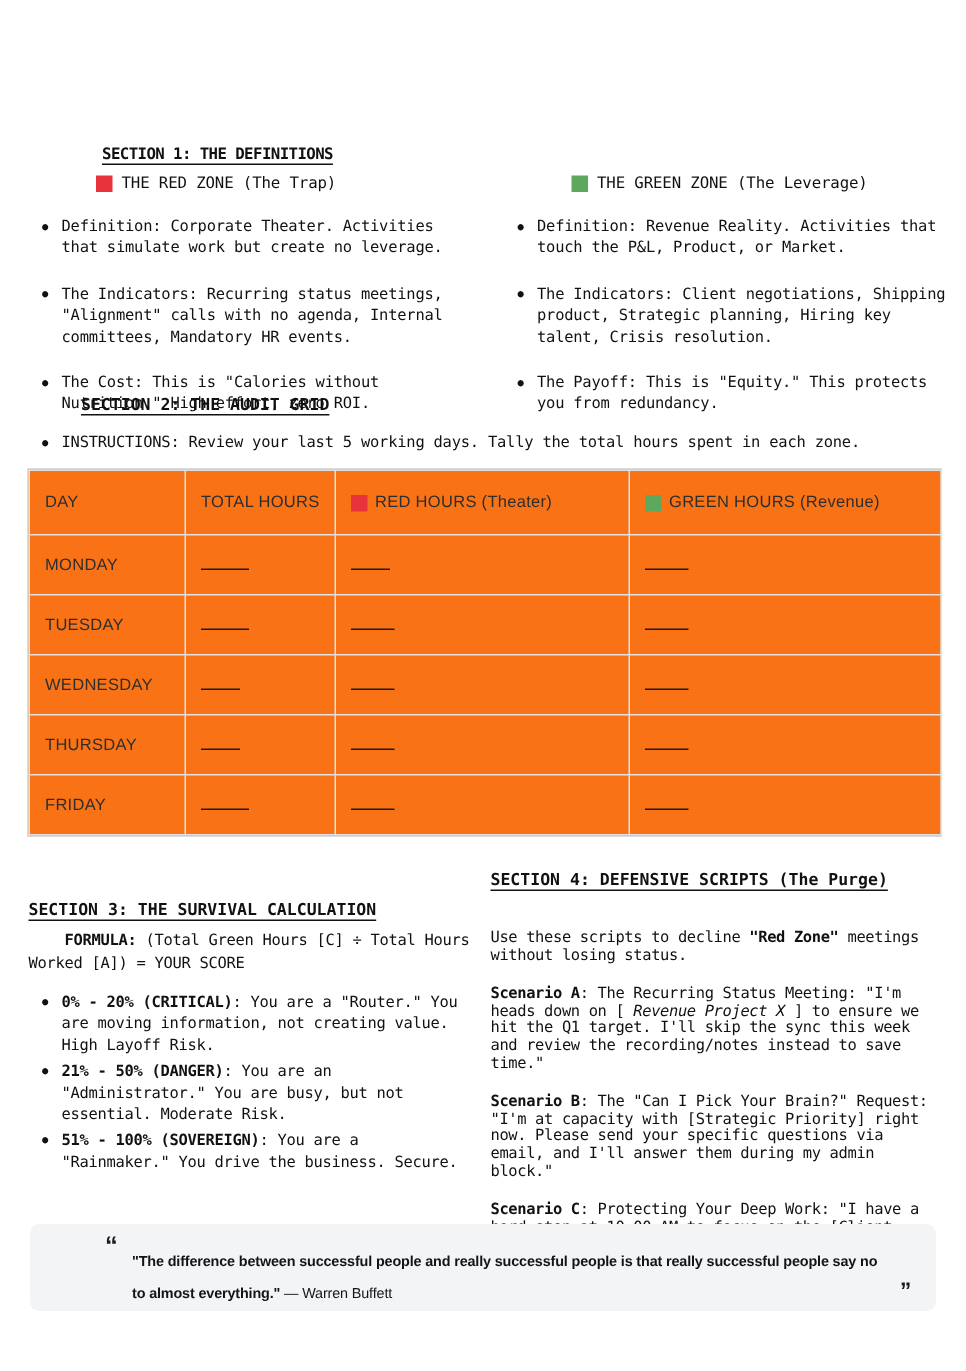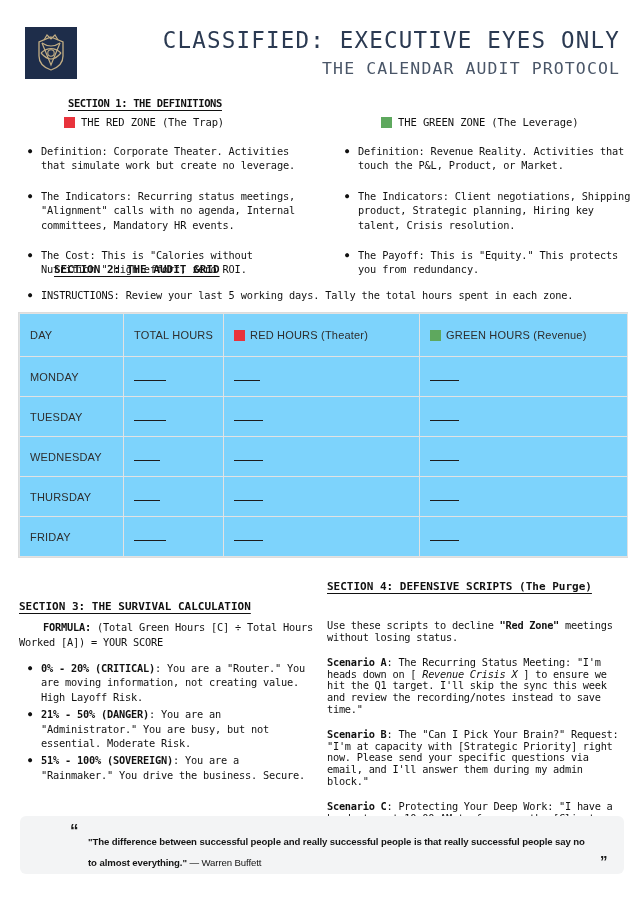--- a/index.html
+++ b/index.html
@@ -79,21 +79,21 @@
   }
   .instructions:before{
     content:"\25CF"; position:absolute; left:-13px; top:0;
     font-size:7px; line-height:14px;
   }
   .grid{
     position:absolute; left:18px; top:312px;
     width:608px;
     border:1px solid #dcdcdc;
     border-collapse:collapse;
-    background:#7dd3fc;
+    background:#f97316;
   }
   .grid table{ border-collapse:collapse; width:608px; table-layout:fixed; }
   .grid col.c1{ width:104px; }
   .grid col.c2{ width:100px; }
   .grid col.c3{ width:196px; }
   .grid col.c4{ width:208px; }
   .grid td, .grid th{
     border:1px solid #e2e2e2;
     padding:0 10px;
     height:39px;
@@ -183,39 +183,20 @@
     font-family:"Liberation Sans", sans-serif;
     font-weight:bold; font-size:15px; color:#1a1a1a;
     letter-spacing:-1px;
   }
 </style>
 </head>
 <body>
 
 <div class="page">
 
-  <div class="header">
-    <div class="logo">
-      <span>
-        <svg width="38" height="40" viewBox="0 0 38 40" fill="none">
-          <path d="M19 4 L31 9 L31 23 C31 31 25 35 19 37 C13 35 7 31 7 23 L7 9 Z" stroke="#c3ae84" stroke-width="1.3" fill="none"></path>
-          <path d="M10 10 L19 32 L28 10" stroke="#c3ae84" stroke-width="1.2" fill="none"></path>
-          <path d="M10 10 C16 14 22 14 28 10" stroke="#c3ae84" stroke-width="1.2" fill="none"></path>
-          <path d="M9 20 C16 14 22 14 29 20" stroke="#c3ae84" stroke-width="1.2" fill="none"></path>
-          <path d="M9 20 C16 28 22 28 29 20" stroke="#c3ae84" stroke-width="1.2" fill="none"></path>
-          <path d="M12 7 L15 2 L19 6 L23 2 L26 7" stroke="#c3ae84" stroke-width="1.2" fill="none"></path>
-          <circle cx="19" cy="20" r="3.2" stroke="#c3ae84" stroke-width="1.1" fill="none"></circle>
-        </svg>
-      </span>
-    </div>
-    <div class="titles">
-      <div class="title-main">CLASSIFIED: EXECUTIVE EYES ONLY</div>
-      <div class="title-sub">THE CALENDAR AUDIT PROTOCOL</div>
-    </div>
-  </div>
 
   <div class="sec-head sec1-head">SECTION 1: THE DEFINITIONS</div>
 
   <div class="zone-col zone-left">
     <div class="zone-title-row">
       <span class="swatch" style="background:#e8333c"></span>
       <span class="zone-title">THE RED ZONE (The Trap)</span>
     </div>
     <ul class="zone-list">
       <li>Definition: Corporate Theater. Activities that simulate work but create no leverage.</li>
@@ -325,21 +306,21 @@
       </li>
     </ul>
   </div>
 
   <div class="sec-head sec4-head">SECTION 4: DEFENSIVE SCRIPTS (The Purge)</div>
   <div class="sec4">
     <div class="s4-intro">
       <span>Use these scripts to decline </span><b>"Red Zone"</b><span> meetings without losing status.</span>
     </div>
     <div class="scenario">
-      <b>Scenario A</b><span>: The Recurring Status Meeting: "I'm heads down on [ </span><i>Revenue Crisis X</i><span> ] to ensure we hit the Q1 target. I'll skip the sync this week and review the recording/notes instead to save time."</span>
+      <b>Scenario A</b><span>: The Recurring Status Meeting: "I'm heads down on [ </span><i>Revenue Project X</i><span> ] to ensure we hit the Q1 target. I'll skip the sync this week and review the recording/notes instead to save time."</span>
     </div>
     <div class="scenario">
       <b>Scenario B</b><span>: The "Can I Pick Your Brain?" Request: "I'm at capacity with [Strategic Priority] right now. Please send your specific questions via email, and I'll answer them during my admin block."</span>
     </div>
     <div class="scenario">
       <b>Scenario C</b><span>: Protecting Your Deep Work: "I have a hard stop at 10:00 AM to focus on the [Client Deliverable]. Let's keep this agenda tight."</span>
     </div>
   </div>
 
   <div class="quote-box">

